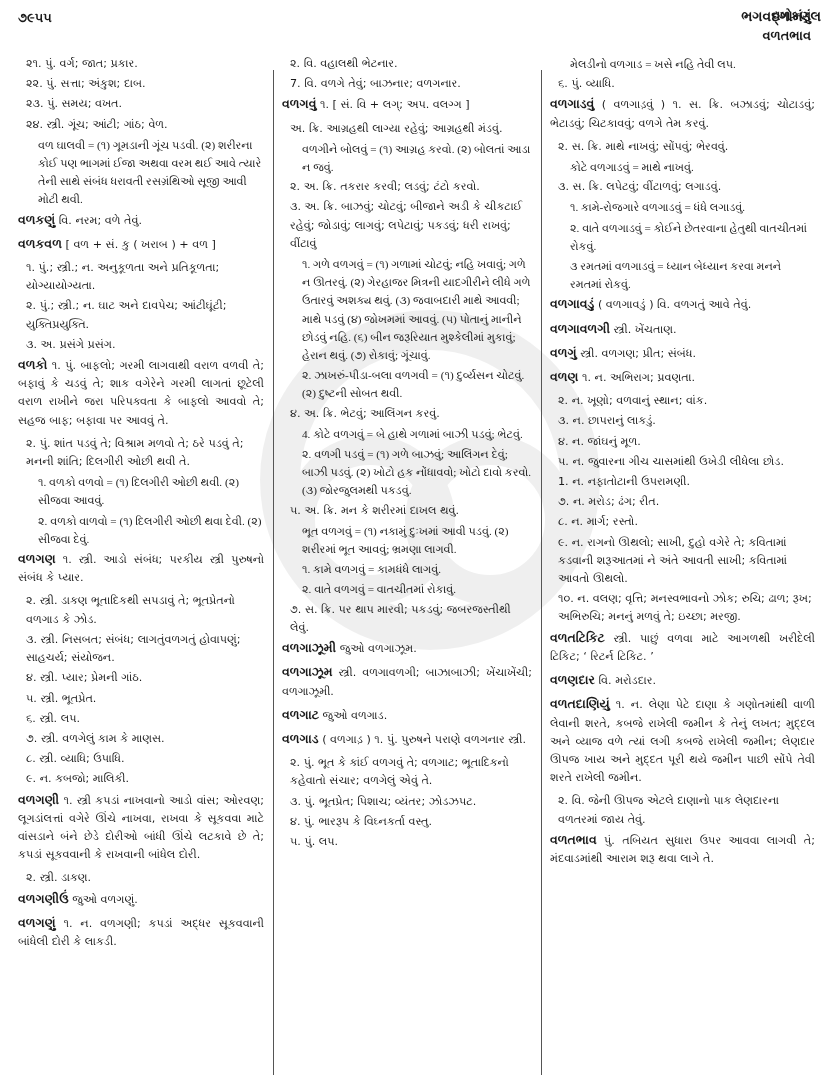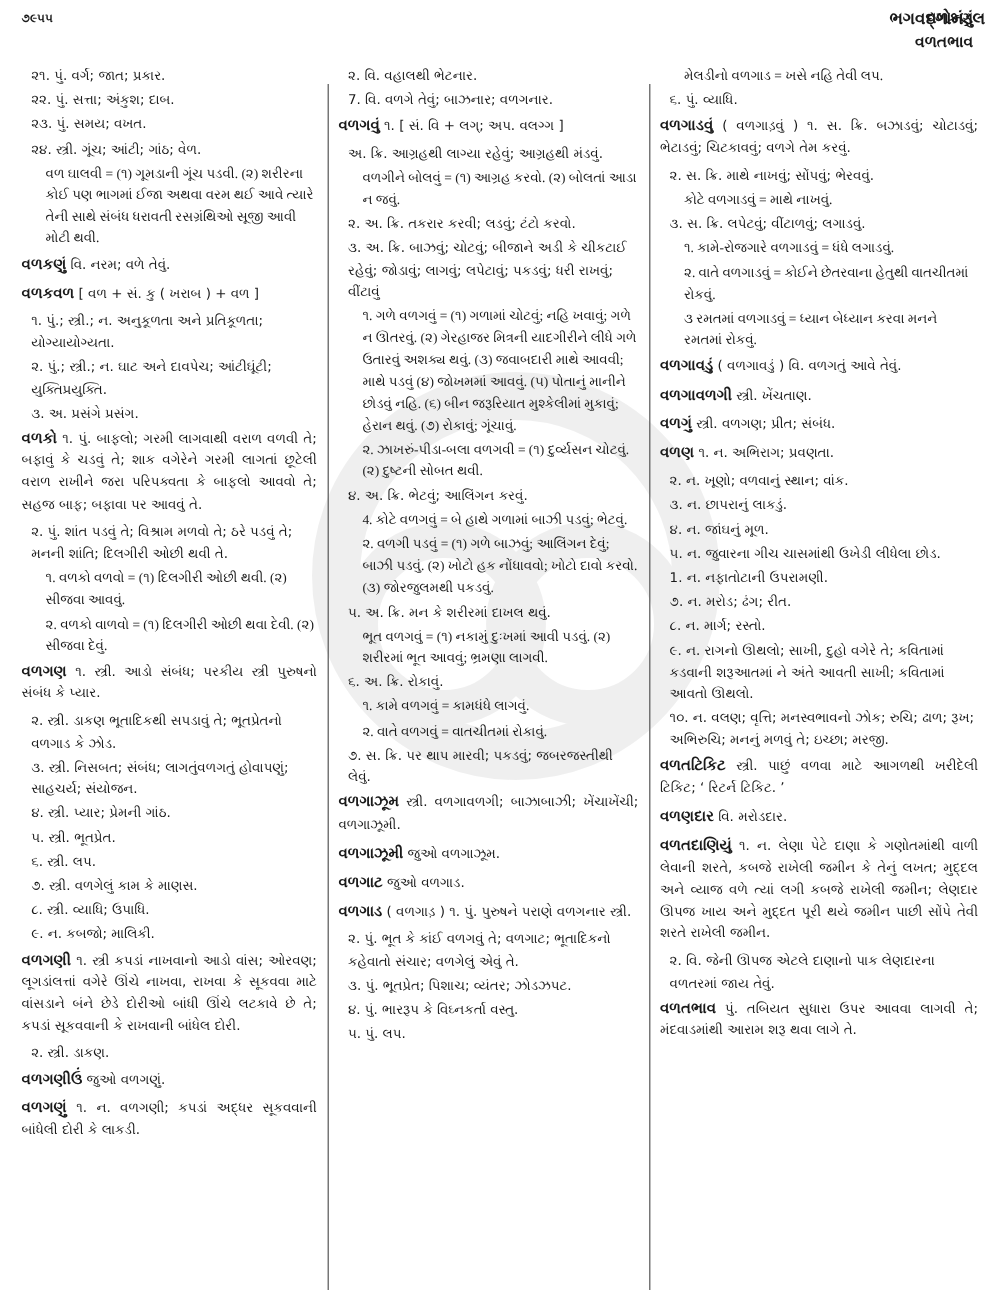--- a/index.html
+++ b/index.html
@@ -5,21 +5,21 @@
   html, body { margin: 0; padding: 0; background: #ffffff; }
   body {
     width: 825px; height: 1092px; position: relative; overflow: hidden;
     font-family: "DejaVu Sans", sans-serif; color: #1a1a1a;
   }
   .watermark {
     position: absolute; left: 250px; top: 300px; width: 360px; height: 420px;
     pointer-events: none; opacity: 0.06;
   }
   .header { position: absolute; left: 0; top: 0; width: 825px; height: 50px; }
-  .page-num { position: absolute; left: 18px; top: 10px; font-size: 10px; font-weight: bold; }
+  .page-num { position: absolute; left: 18px; top: 10px; font-size: 13px; font-weight: bold; }
   .book-title { position: absolute; left: 0; right: 4px; top: 8px; text-align: right; font-size: 14px; font-weight: bold; }
   .guide-top { position: absolute; right: 14px; top: 8px; font-size: 13px; font-weight: bold; text-align: right; }
   .guide-bottom { position: absolute; right: 14px; top: 28px; font-size: 13px; font-weight: bold; text-align: right; }
   .col {
     position: absolute; top: 55px; height: 1030px; overflow: hidden;
     font-size: 11.2px; line-height: 18.2px;
   }
   .col1 { left: 18px; width: 246px; }
   .col2 { left: 282px; width: 250px; }
   .col3 { left: 550px; width: 265px; }
@@ -87,26 +87,25 @@
     <p class="sub">વળગીને બોલવું = (૧) આગ્રહ કરવો. (૨) બોલતાં આડા ન જવું.</p>
     <p class="sense">૨. અ. ક્રિ. તકરાર કરવી; લડવું; ટંટો કરવો.</p>
     <p class="sense">૩. અ. ક્રિ. બાઝવું; ચોટવું; બીજાને અડી કે ચીકટાઈ રહેવું; જોડાવું; લાગવું; લપેટાવું; પકડવું; ધરી રાખવું; વીંટાવું</p>
     <p class="sub">૧. ગળે વળગવું = (૧) ગળામાં ચોટવું; નહિ ખવાવું; ગળે ન ઊતરવું. (૨) ગેરહાજર મિત્રની યાદગીરીને લીધે ગળે ઉતારવું અશક્ય થવું. (૩) જવાબદારી માથે આવવી; માથે પડવું (૪) જોખમમાં આવવું. (૫) પોતાનું માનીને છોડવું નહિ. (૬) બીન જરૂરિયાત મુશ્કેલીમાં મુકાવું; હેરાન થવું. (૭) રોકાવું; ગૂંચાવું.</p>
     <p class="sub">૨. ઝાખરું-પીડા-બલા વળગવી = (૧) દુર્વ્યસન ચોટવું. (૨) દુષ્ટની સોબત થવી.</p>
     <p class="sense">૪. અ. ક્રિ. ભેટવું; આલિંગન કરવું.</p>
     <p class="sub">4. કોટે વળગવું = બે હાથે ગળામાં બાઝી પડવું; ભેટવું.</p>
     <p class="sub">૨. વળગી પડવું = (૧) ગળે બાઝવું; આલિંગન દેવું; બાઝી પડવું. (૨) ખોટો હક નોંધાવવો; ખોટો દાવો કરવો. (૩) જોરજુલમથી પકડવું.</p>
     <p class="sense">૫. અ. ક્રિ. મન કે શરીરમાં દાખલ થવું.</p>
     <p class="sub">ભૂત વળગવું = (૧) નકામું દુઃખમાં આવી પડવું. (૨) શરીરમાં ભૂત આવવું; ભ્રમણા લાગવી.</p>
-    <p class="sense">૬. અ. ક્રિ. રોકાવું.</p>
     <p class="sub">૧. કામે વળગવું = કામધંધે લાગવું.</p>
     <p class="sub">૨. વાતે વળગવું = વાતચીતમાં રોકાવું.</p>
     <p class="sense">૭. સ. ક્રિ. પર થાપ મારવી; પકડવું; જબરજસ્તીથી લેવું.</p>
+    <p class="entry"><span class="hw">વળગાઝૂમી</span> <span>જુઓ વળગાઝૂમ.</span></p>
     <p class="entry"><span class="hw">વળગાઝૂમ</span> <span>સ્ત્રી. વળગાવળગી; બાઝાબાઝી; ખેંચાખેંચી; વળગાઝૂમી.</span></p>
-    <p class="entry"><span class="hw">વળગાઝૂમી</span> <span>જુઓ વળગાઝૂમ.</span></p>
     <p class="entry"><span class="hw">વળગાટ</span> <span>જુઓ વળગાડ.</span></p>
     <p class="entry"><span class="hw">વળગાડ</span> <span>( વળગાડ઼ ) ૧. પું. પુરુષને પરાણે વળગનાર સ્ત્રી.</span></p>
     <p class="sense">૨. પું. ભૂત કે કાંઈ વળગવું તે; વળગાટ; ભૂતાદિકનો કહેવાતો સંચાર; વળગેલું એવું તે.</p>
     <p class="sense">૩. પું. ભૂતપ્રેત; પિશાચ; વ્યંતર; ઝોડઝપટ.</p>
     <p class="sense">૪. પું. ભારરૂપ કે વિઘ્નકર્તા વસ્તુ.</p>
     <p class="sense">૫. પું. લપ.</p>
   </div>
 <div class="col col3">
     <p class="sub">મેલડીનો વળગાડ = ખસે નહિ તેવી લપ.</p>
     <p class="sense">૬. પું. વ્યાધિ.</p>

